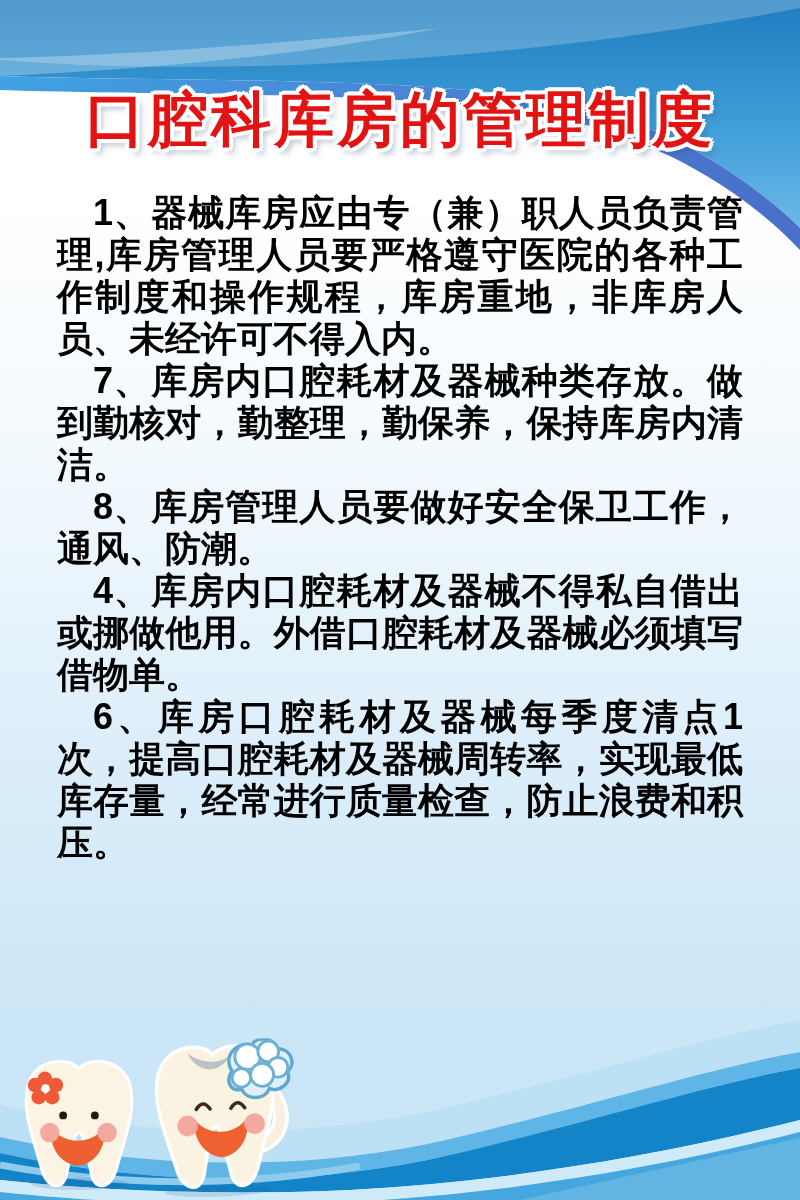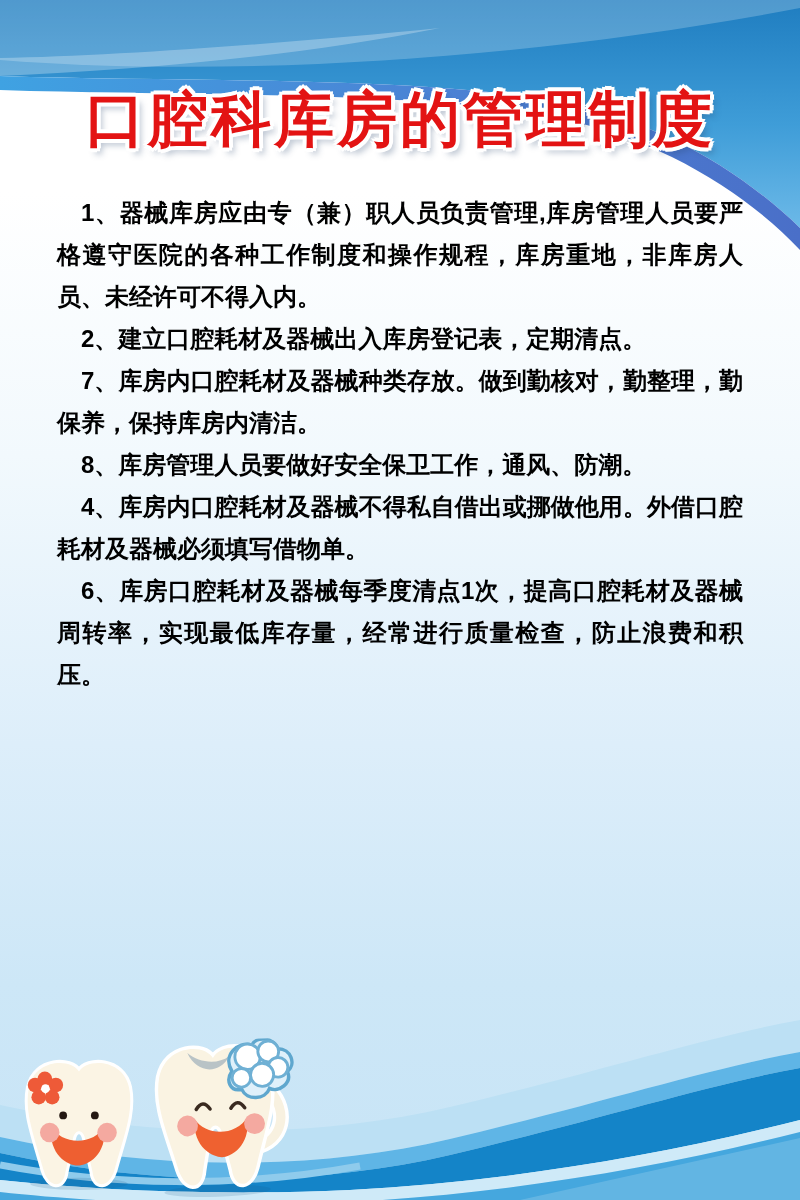--- a/index.html
+++ b/index.html
@@ -15,21 +15,21 @@
     text-align:center;font-size:60px;font-weight:bold;letter-spacing:3px;
     color:#e31313;
     text-shadow:
       -3px -3px 0 #fff, 3px -3px 0 #fff, -3px 3px 0 #fff, 3px 3px 0 #fff,
       -4px 0 0 #fff, 4px 0 0 #fff, 0 -4px 0 #fff, 0 4px 0 #fff,
       5px 6px 6px rgba(40,70,110,.35);
     z-index:3;
   }
   .rules{
     position:absolute;top:192px;left:57px;width:686px;z-index:2;
-    color:#000;font-size:24px;line-height:42px;font-weight:600;
+    color:#000;font-size:36px;line-height:42px;font-weight:600;
     text-align:justify;
   }
   .rules p{margin:0;text-indent:1em;}
   .bottom-svg{position:absolute;bottom:0;left:0;display:block;z-index:1;}
   .tooth{position:absolute;z-index:4;}
   .tooth-left{left:18px;top:1058px;}
   .tooth-right{left:148px;top:1040px;transform:rotate(-2deg);}
 </style>
 </head>
 <body>
@@ -52,21 +52,20 @@
     <path fill="url(#hg)" d="M0,0 H800 V228 C740,170 660,122 560,102 C420,76 180,82 0,76 Z"></path>
     <path fill="rgba(255,255,255,0.22)" d="M0,60 C260,80 560,54 800,8 L800,0 L0,0 Z"></path>
     <path fill="rgba(255,255,255,0.28)" d="M0,76 C140,70 300,56 440,28 C300,42 120,56 0,58 Z"></path>
     <path fill="url(#rg)" d="M0,76 C180,82 420,76 560,102 C660,122 740,170 800,228 L800,250 C745,192 662,140 558,118 C420,90 180,96 0,90 Z"></path>
   </svg>
 
   <h1 class="page-title">口腔科库房的管理制度</h1>
 
   <main class="rules">
     <p>1、器械库房应由专（兼）职人员负责管理,库房管理人员要严格遵守医院的各种工作制度和操作规程，库房重地，非库房人员、未经许可不得入内。</p>
-    <p>2、建立口腔耗材及器械出入库房登记表，定期清点。</p>
     <p>7、库房内口腔耗材及器械种类存放。做到勤核对，勤整理，勤保养，保持库房内清洁。</p>
     <p>8、库房管理人员要做好安全保卫工作，通风、防潮。</p>
     <p>4、库房内口腔耗材及器械不得私自借出或挪做他用。外借口腔耗材及器械必须填写借物单。</p>
     <p>6、库房口腔耗材及器械每季度清点1次，提高口腔耗材及器械周转率，实现最低库存量，经常进行质量检查，防止浪费和积压。</p>
   </main>
 
   <svg class="bottom-svg" width="800" height="190" viewBox="0 0 800 190" aria-hidden="true">
     <path fill="#bce0f4" d="M0,95 C150,128 310,130 450,97 C590,64 710,26 800,10 L800,42 C710,58 590,96 450,129 C310,162 150,160 0,127 Z"></path>
     <path fill="#5fb5e6" d="M0,127 C150,160 310,162 450,129 C590,96 710,58 800,42 L800,58 C710,74 590,112 450,145 C310,178 150,176 0,143 Z"></path>
     <path fill="#1484c8" d="M0,143 C150,176 310,178 450,145 C590,112 710,74 800,58 L800,110 C650,148 500,172 350,180 C220,186 90,180 0,170 Z"></path>

